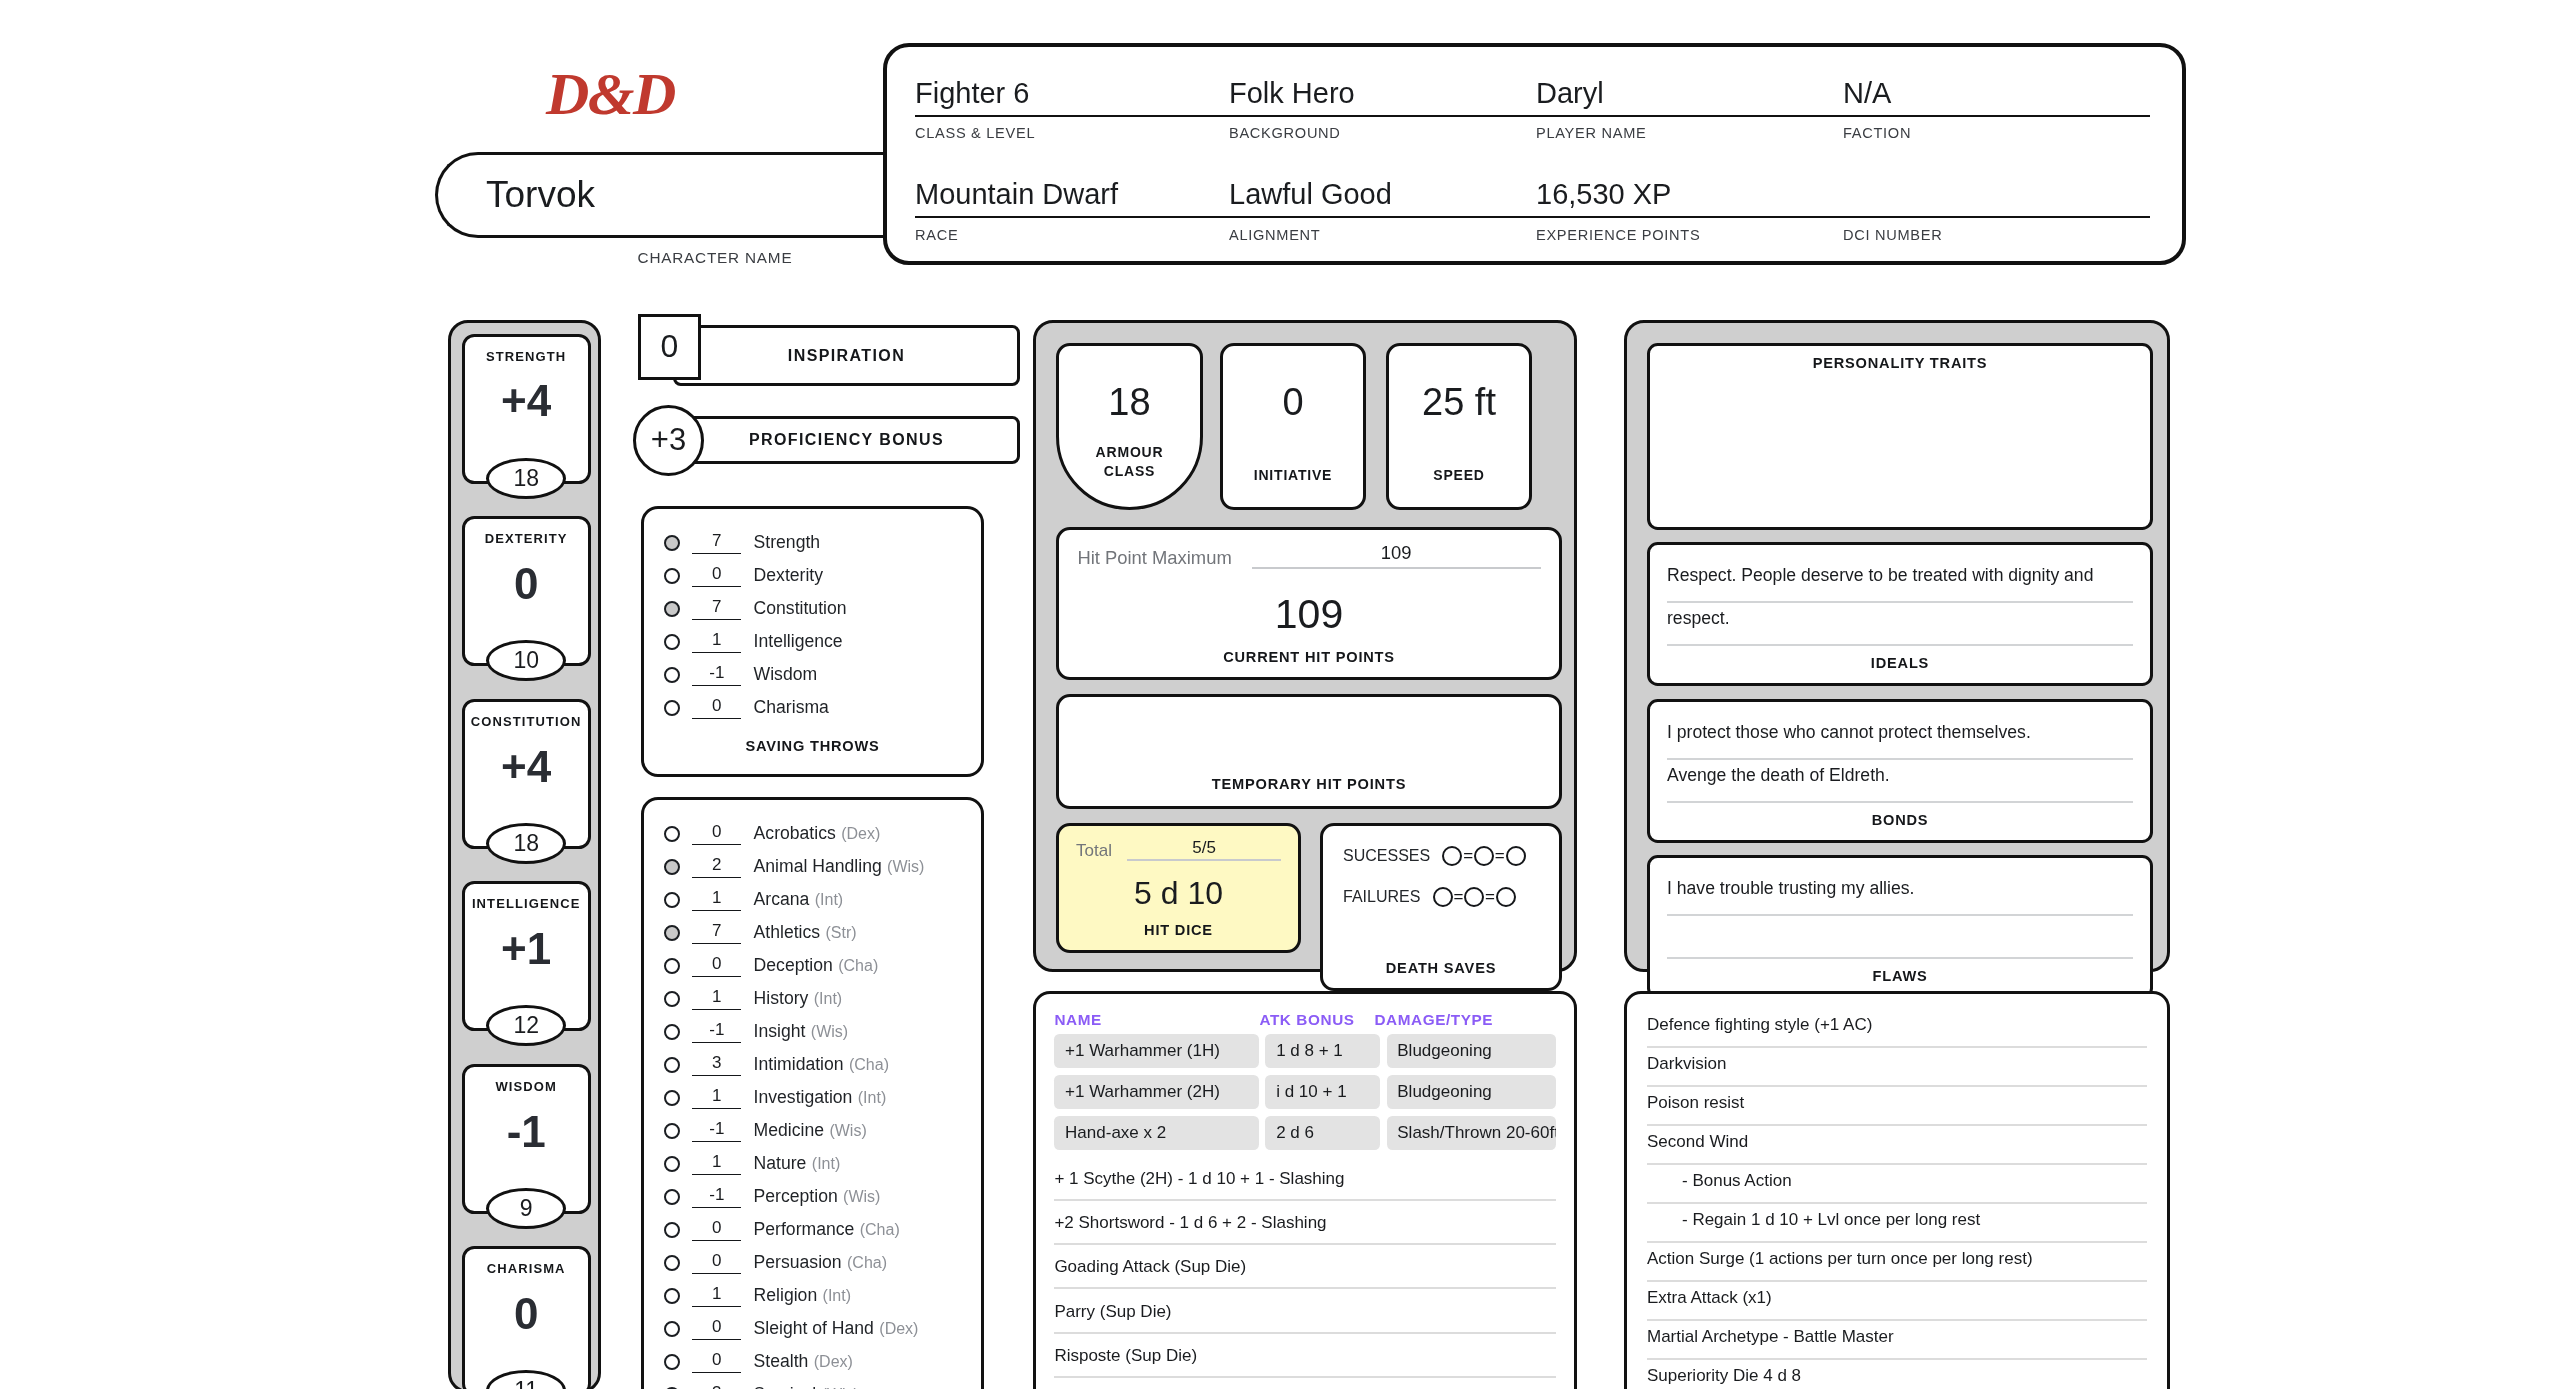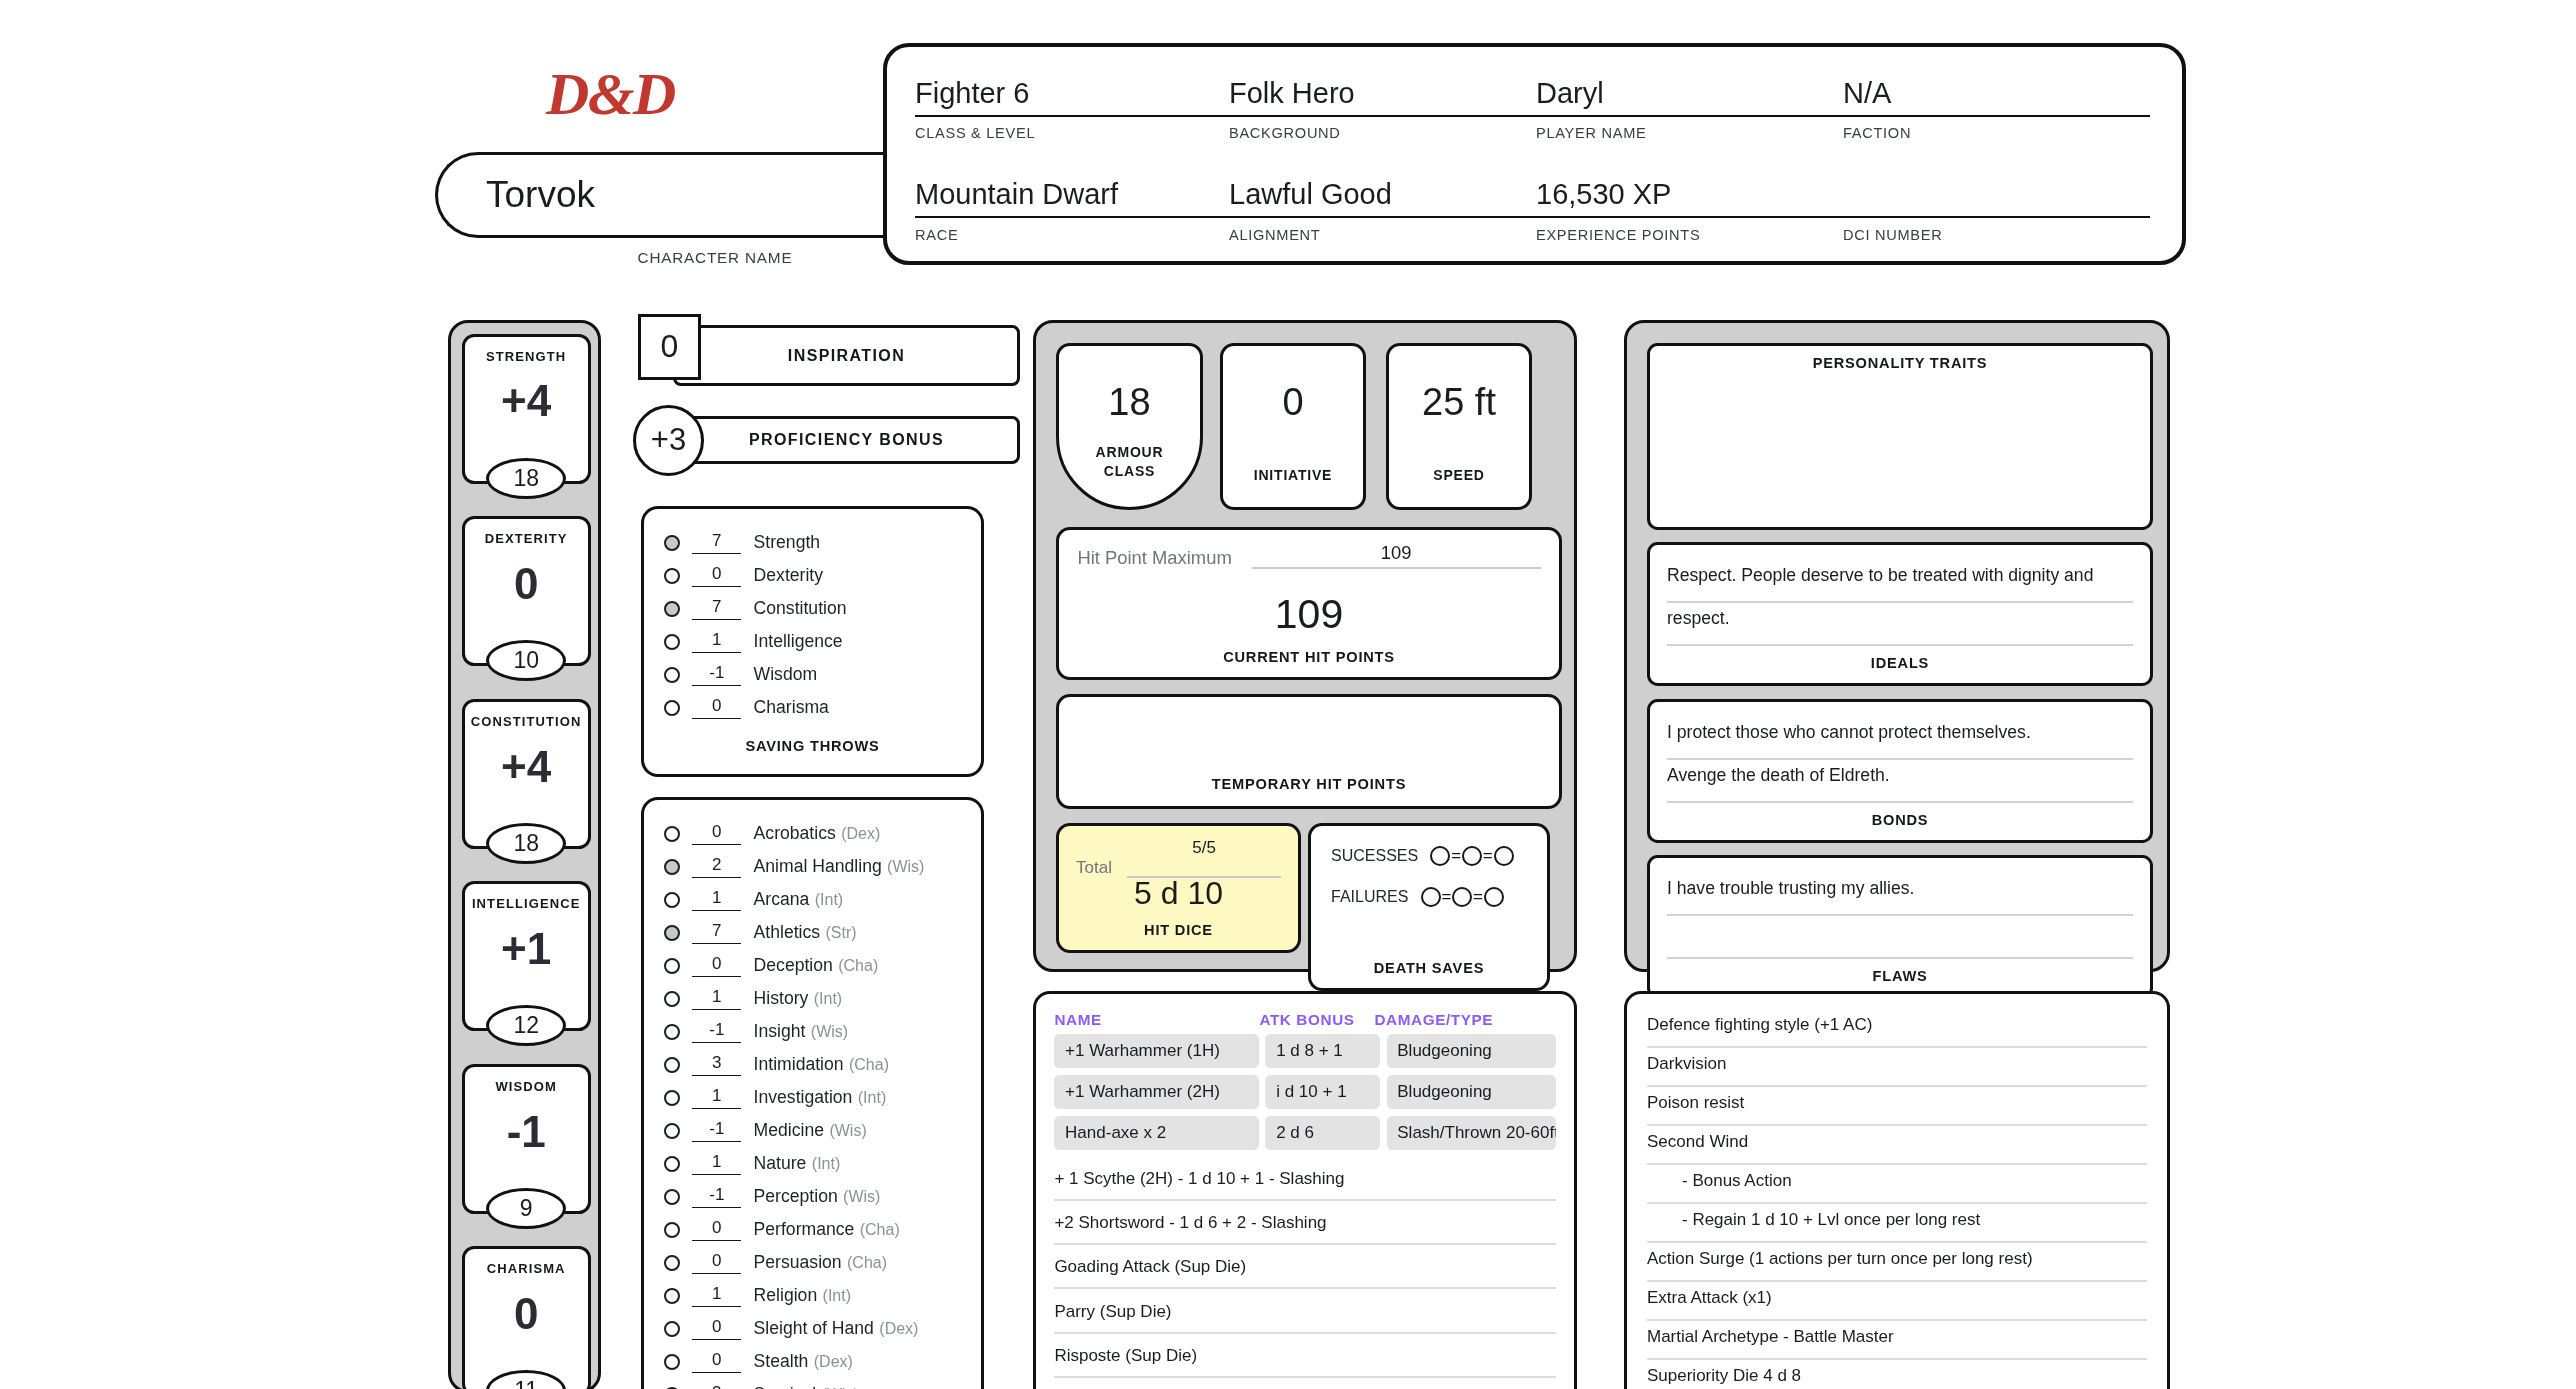--- a/index.html
+++ b/index.html
@@ -220,32 +220,32 @@
     width: 245px; height: 130px;
     background: #fef9c3; border: 3.8px solid #111; border-radius: 14px;
   }
   .total-row {
     position: absolute; left: 17px; top: 12.3px; right: 17px;
     display: flex; align-items: flex-end;
   }
   .total-lbl { font-size: 17px; color: #72757a; }
   .total-line {
     flex: 1; margin-left: 15.3px; border-bottom: 2.3px solid #c8cacd;
-    text-align: center; padding-bottom: 18px; font-size: 17px; color: #1a1c1f;
+    text-align: center; padding-bottom: 1px; font-size: 17px; color: #1a1c1f;
   }
   .hd-val {
     position: absolute; left: 0; right: 0; top: 49px;
     text-align: center; font-size: 32px; color: #1a1c1f;
   }
   .hd-cap {
     position: absolute; left: 0; right: 0; bottom: 12.3px;
     font-size: 14.6px; font-weight: bold; letter-spacing: 0.8px; text-align: center;
   }
   .death-box {
-    position: absolute; left: 272px; top: 500px;
+    position: absolute; left: 284px; top: 500px;
     width: 242px; height: 168px;
     background: #fff; border: 3.8px solid #111; border-radius: 14px;
   }
   .ds-row {
     position: absolute; left: 20px; right: 15.3px;
     display: flex; align-items: center;
   }
   .ds-lbl { font-size: 16px; color: #24272b; white-space: nowrap; }
   .ds-dots { display: flex; align-items: center; margin-left: 12.3px; }
   .ds-circle {

